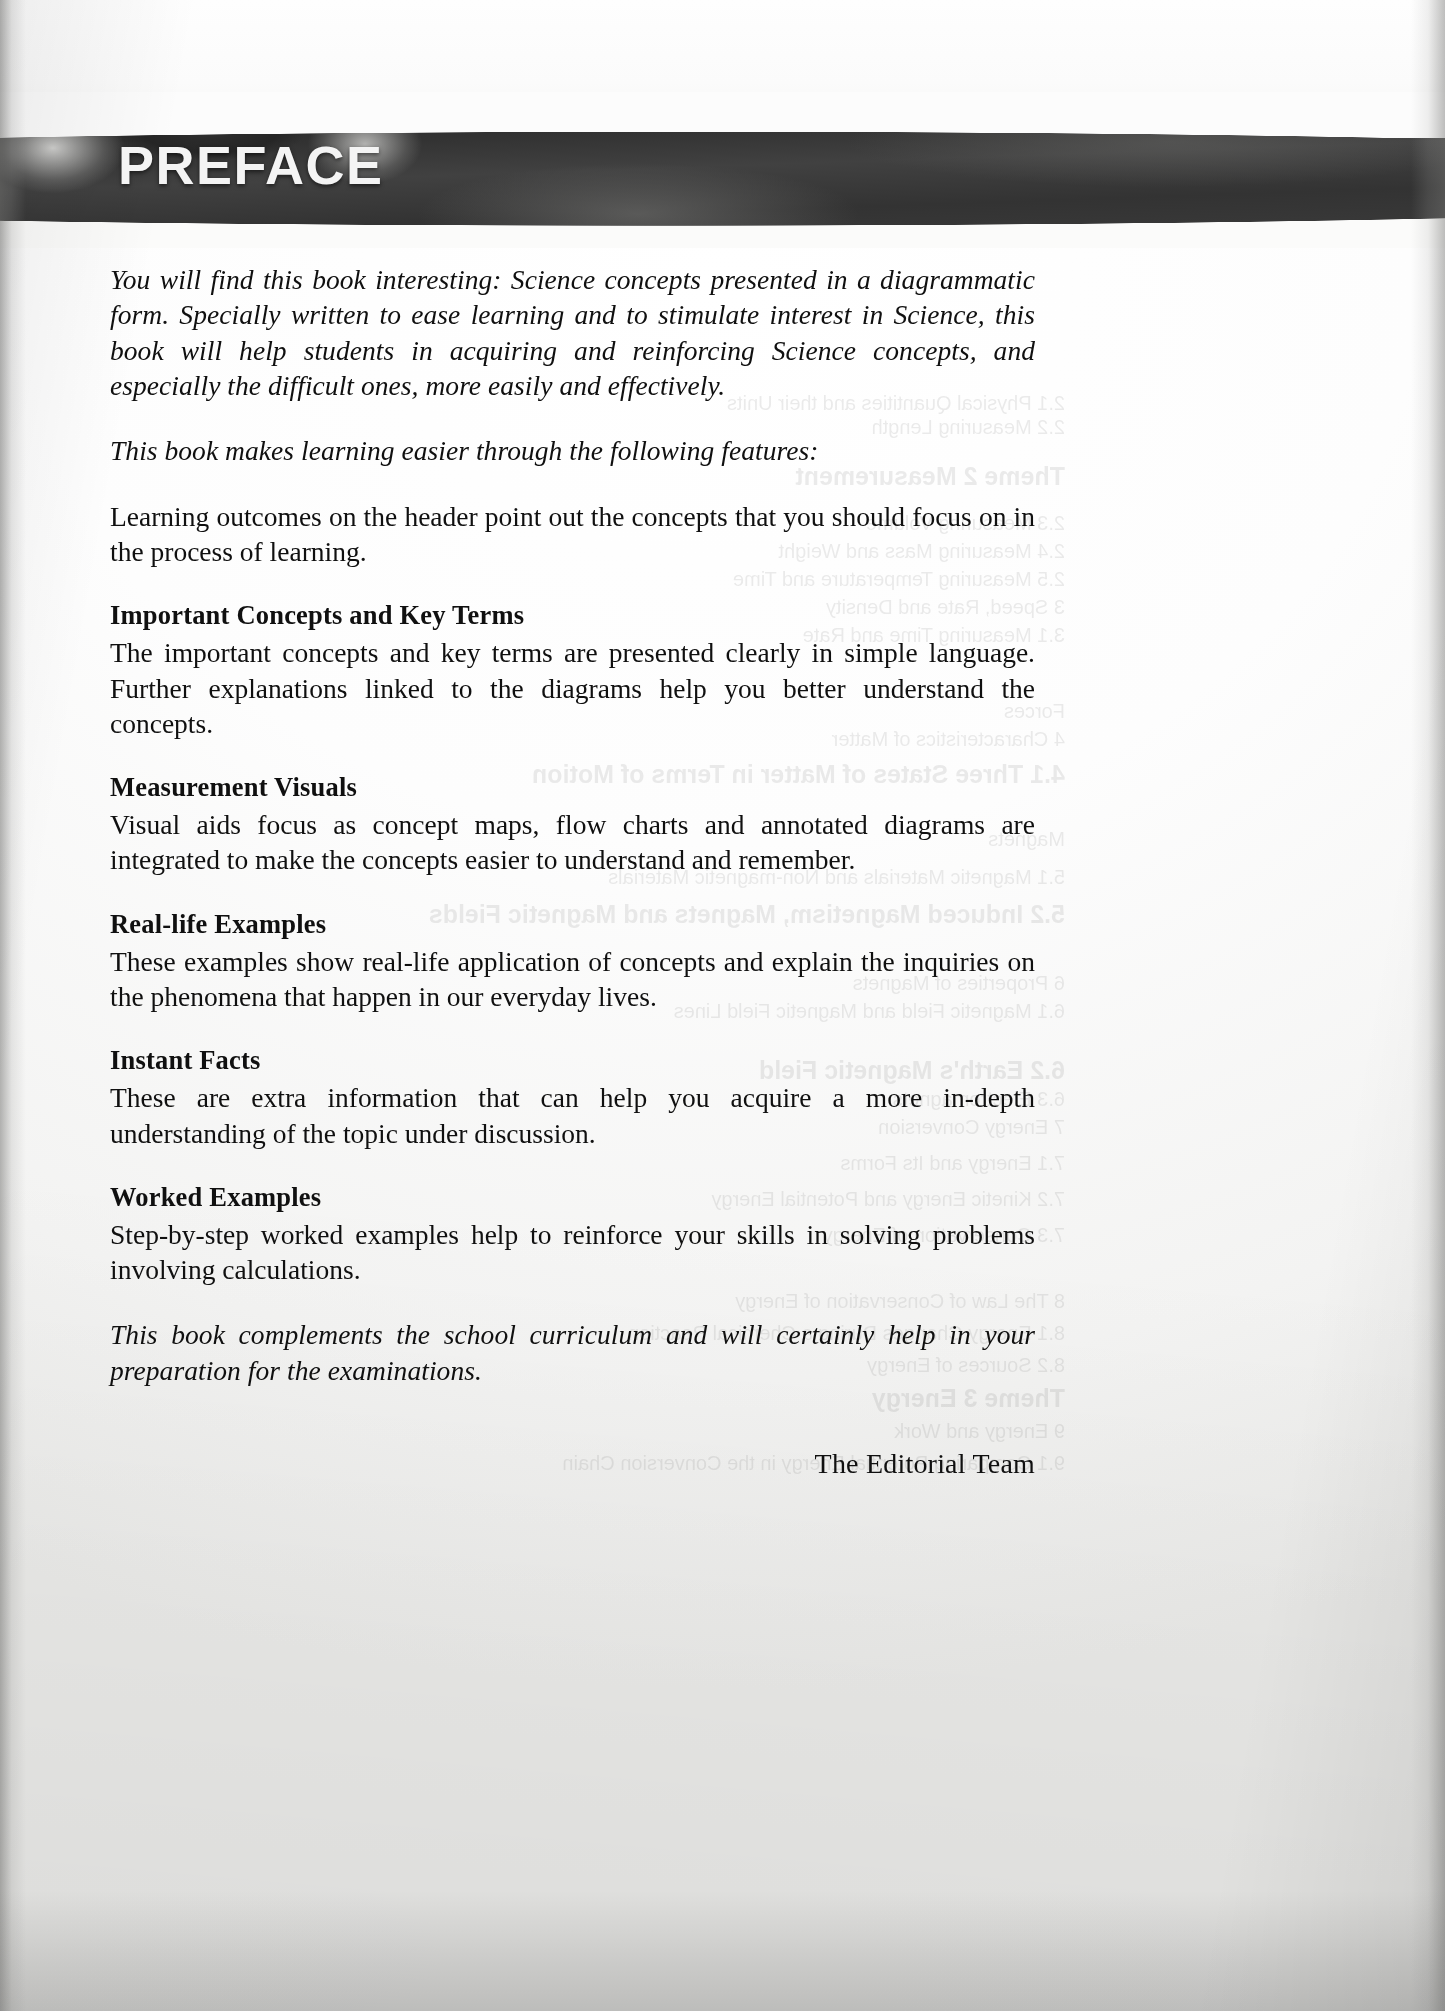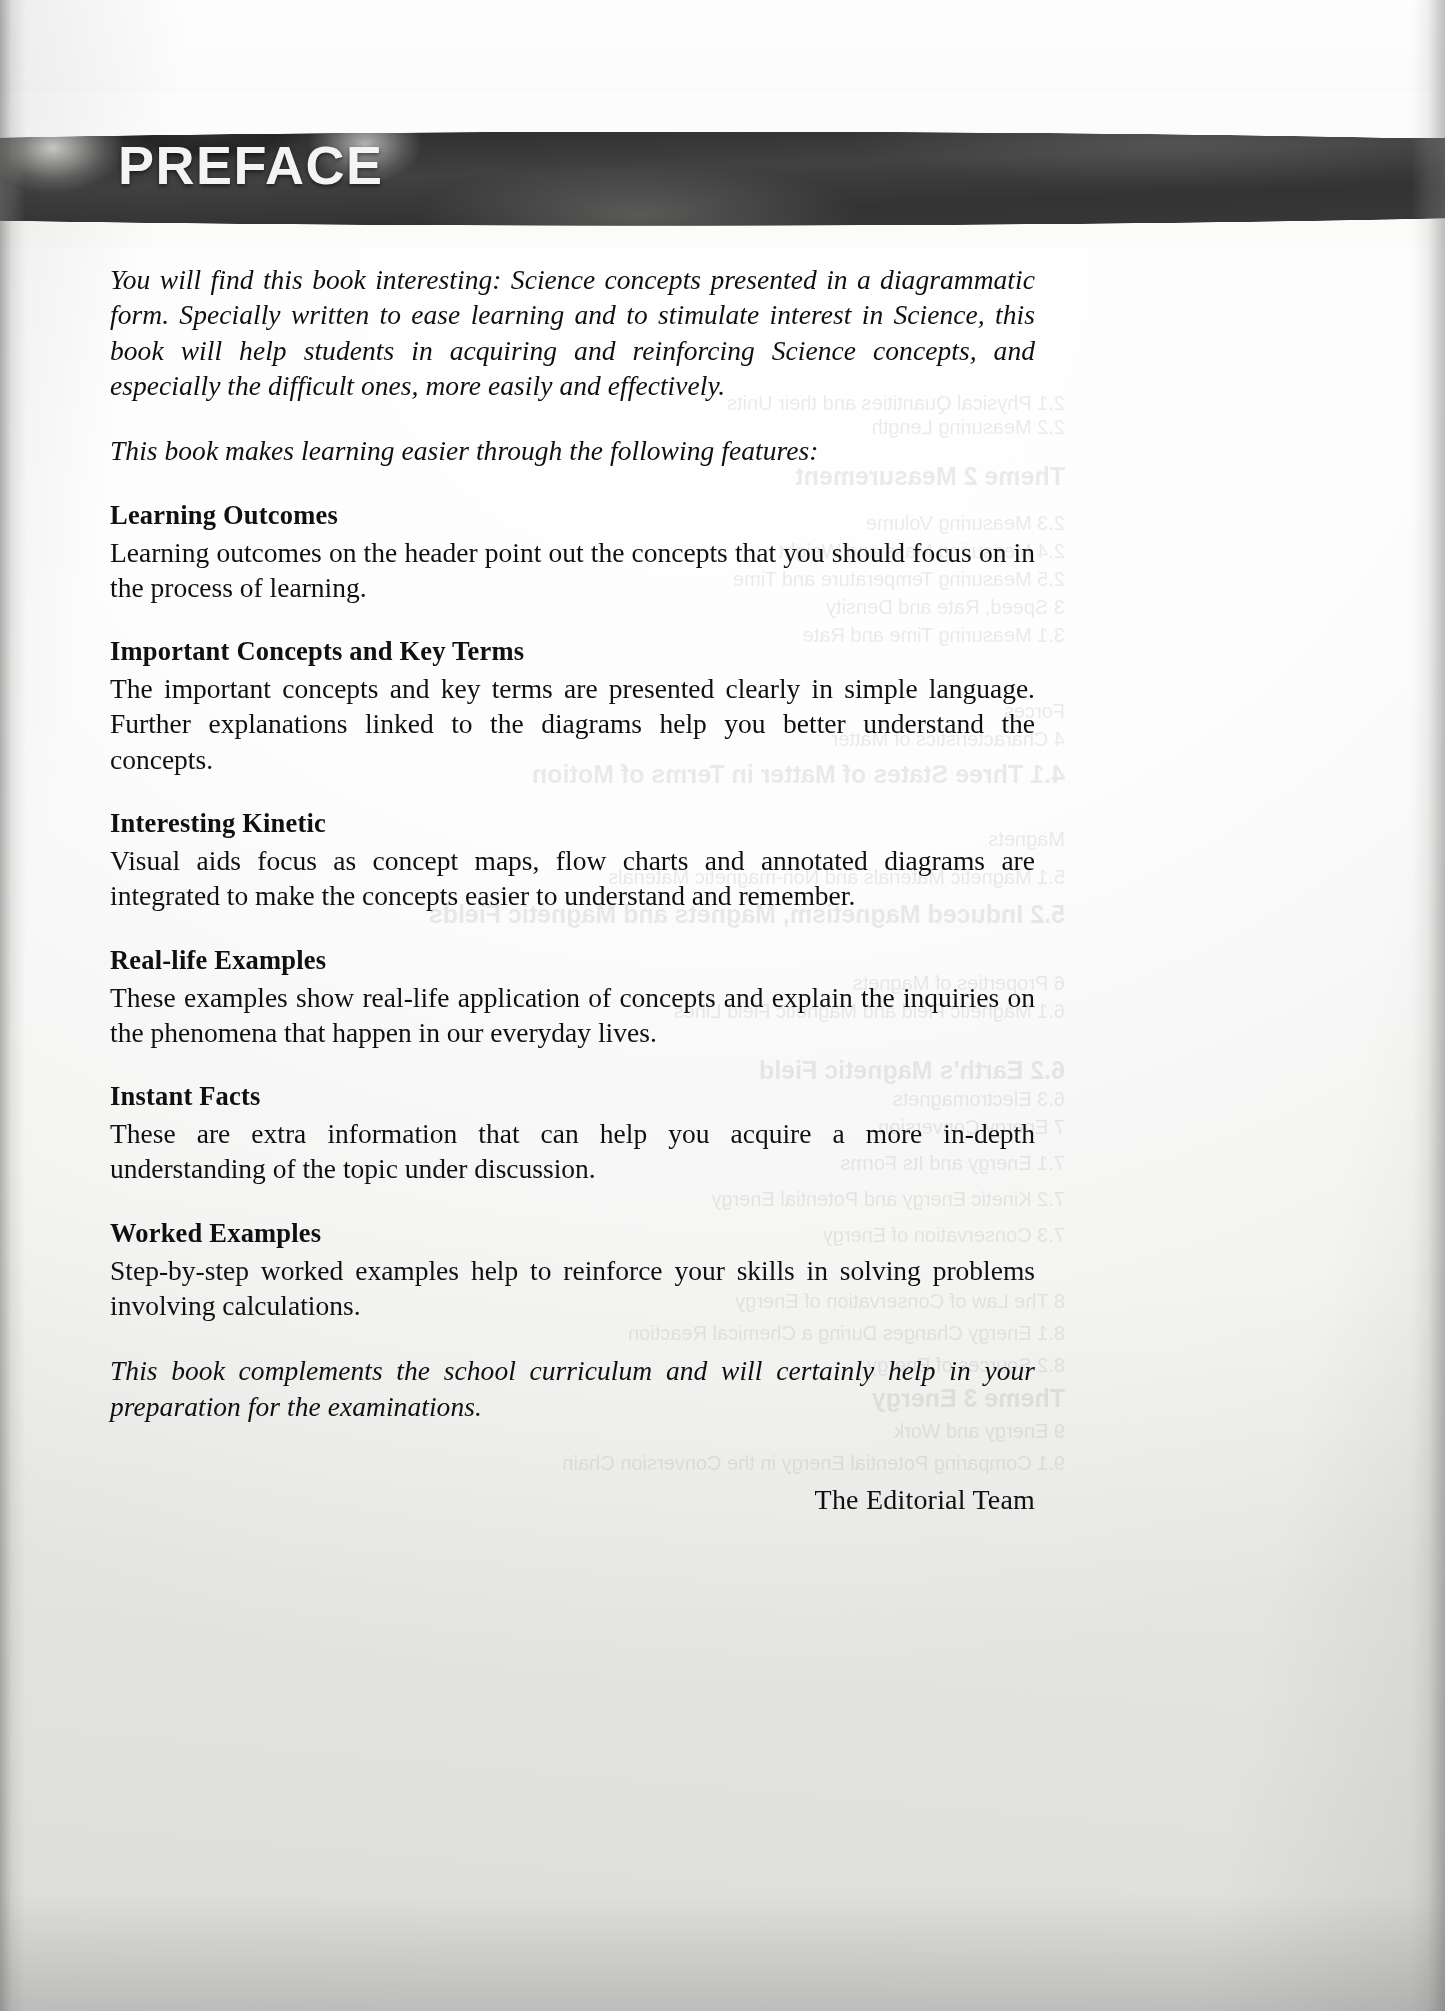--- a/index.html
+++ b/index.html
@@ -222,31 +222,30 @@
     <div class="band-curve-bottom"></div>
     <div class="preface-title">PREFACE</div>
   </div>
 
   <div class="content">
 
     <p class="para">You will find this book interesting: Science concepts presented in a diagrammatic form. Specially written to ease learning and to stimulate interest in Science, this book will help students in acquiring and reinforcing Science concepts, and especially the difficult ones, more easily and effectively.</p>
     <p class="para">This book makes learning easier through the following features:</p>
 
     <div class="section">
-      <h2>Learning Outcomes</h2>
       <p class="body">Learning outcomes on the header point out the concepts that you should focus on in the process of learning.</p>
     </div>
 
     <div class="section">
       <h2>Important Concepts and Key Terms</h2>
       <p class="body">The important concepts and key terms are presented clearly in simple language. Further explanations linked to the diagrams help you better understand the concepts.</p>
     </div>
 
     <div class="section">
-      <h2>Interesting Kinetic</h2>
+      <h2>Measurement Visuals</h2>
       <p class="body">Visual aids focus as concept maps, flow charts and annotated diagrams are integrated to make the concepts easier to understand and remember.</p>
     </div>
 
     <div class="section">
       <h2>Real-life Examples</h2>
       <p class="body">These examples show real-life application of concepts and explain the inquiries on the phenomena that happen in our everyday lives.</p>
     </div>
 
     <div class="section">
       <h2>Instant Facts</h2>

